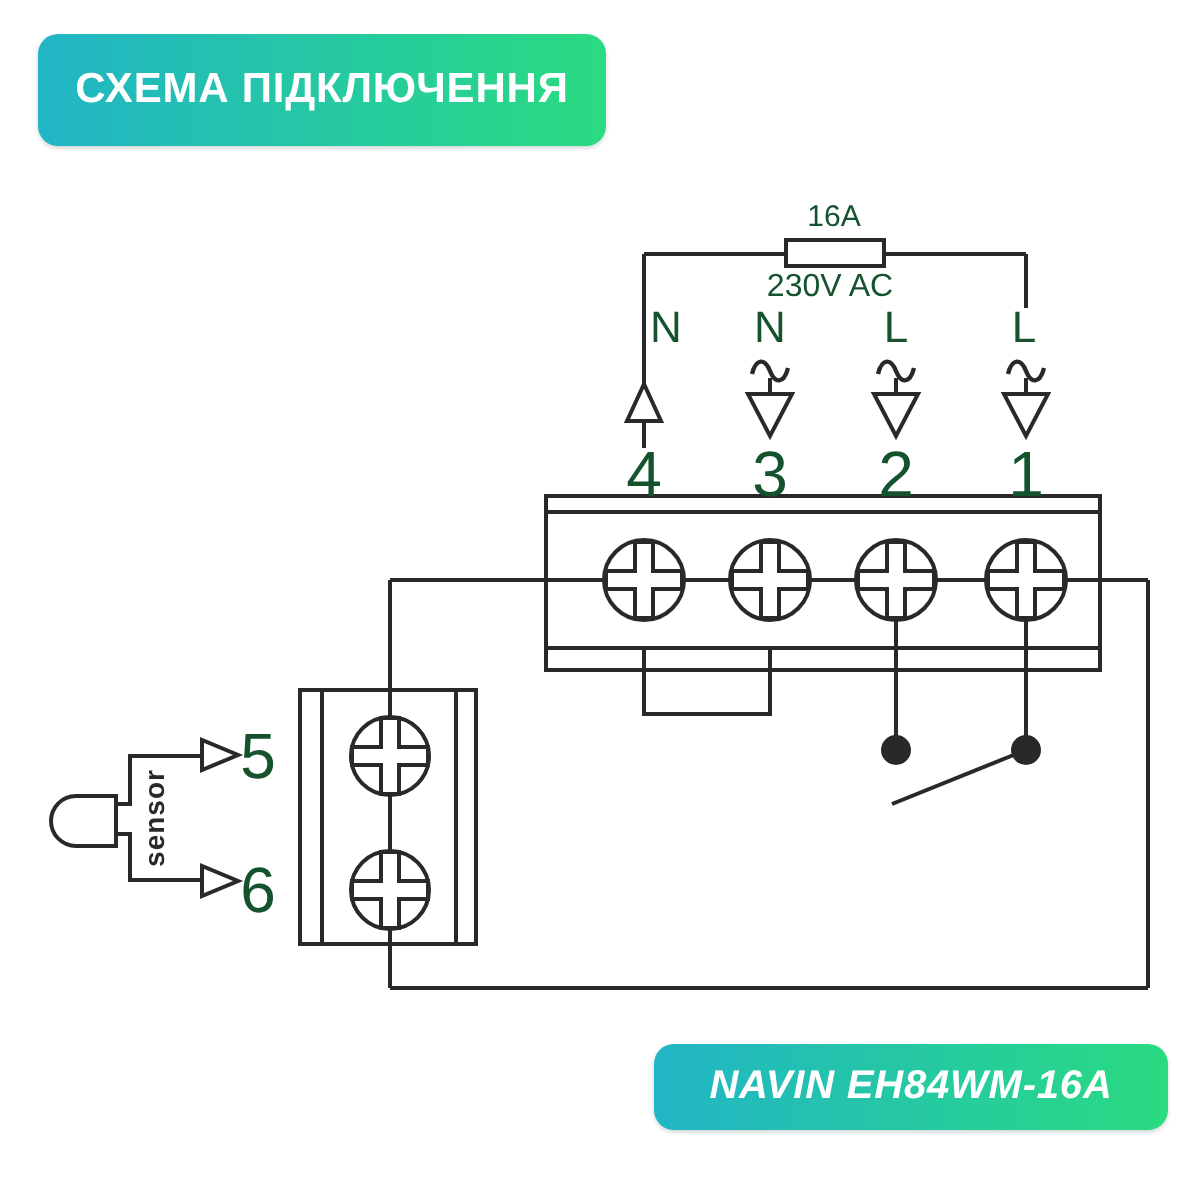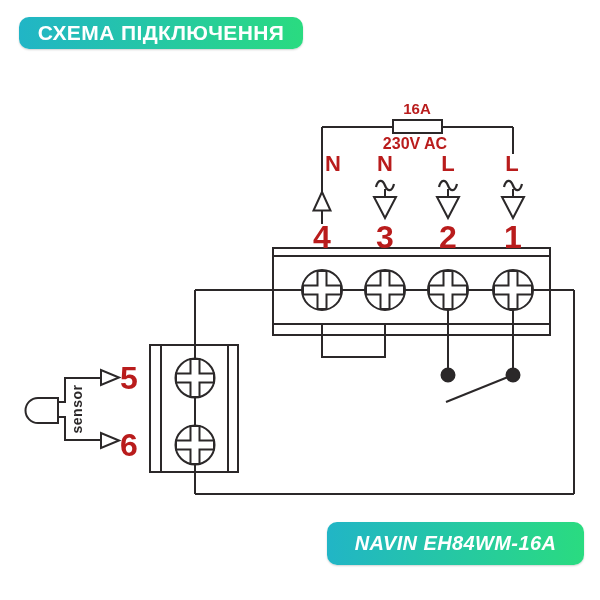--- a/index.html
+++ b/index.html
@@ -6,26 +6,26 @@
   #canvas{
     position:relative;width:600px;height:600px;background:#ffffff;overflow:hidden;
     font-family:"Liberation Sans","DejaVu Sans",sans-serif;color:#2b2829;
   }
   .badge{
     position:absolute;display:flex;align-items:center;justify-content:center;
     background:linear-gradient(90deg,#21b5c6 0%,#2adb80 100%);
     border-radius:10px;color:#ffffff;font-weight:800;letter-spacing:.4px;
     box-shadow:0 1px 2px rgba(0,0,0,.18);white-space:nowrap;
   }
-  #badge-top{left:19px;top:17px;width:284px;height:32px;font-size:21px;}
+  #badge-top{left:19px;top:17px;width:284px;height:56px;font-size:21px;}
   #badge-bottom{left:327px;top:522px;width:257px;height:43px;font-size:20px;font-style:italic;}
   svg{position:absolute;left:0;top:0;}
   .lbl{
     position:absolute;transform:translateX(-50%);line-height:1;
-    font-weight:700;color:#b91c1c;white-space:nowrap;
+    font-weight:400;color:#14532d;white-space:nowrap;
   }
   .wire{font-size:22px;}
   .num{font-size:32px;}
   .small{font-size:15px;}
   .volt{font-size:16px;}
   #sensor-label{
     position:absolute;left:77px;top:409px;font-size:14px;font-weight:700;
     transform:translate(-50%,-50%) rotate(-90deg);letter-spacing:.5px;line-height:1;
   }
 </style>

